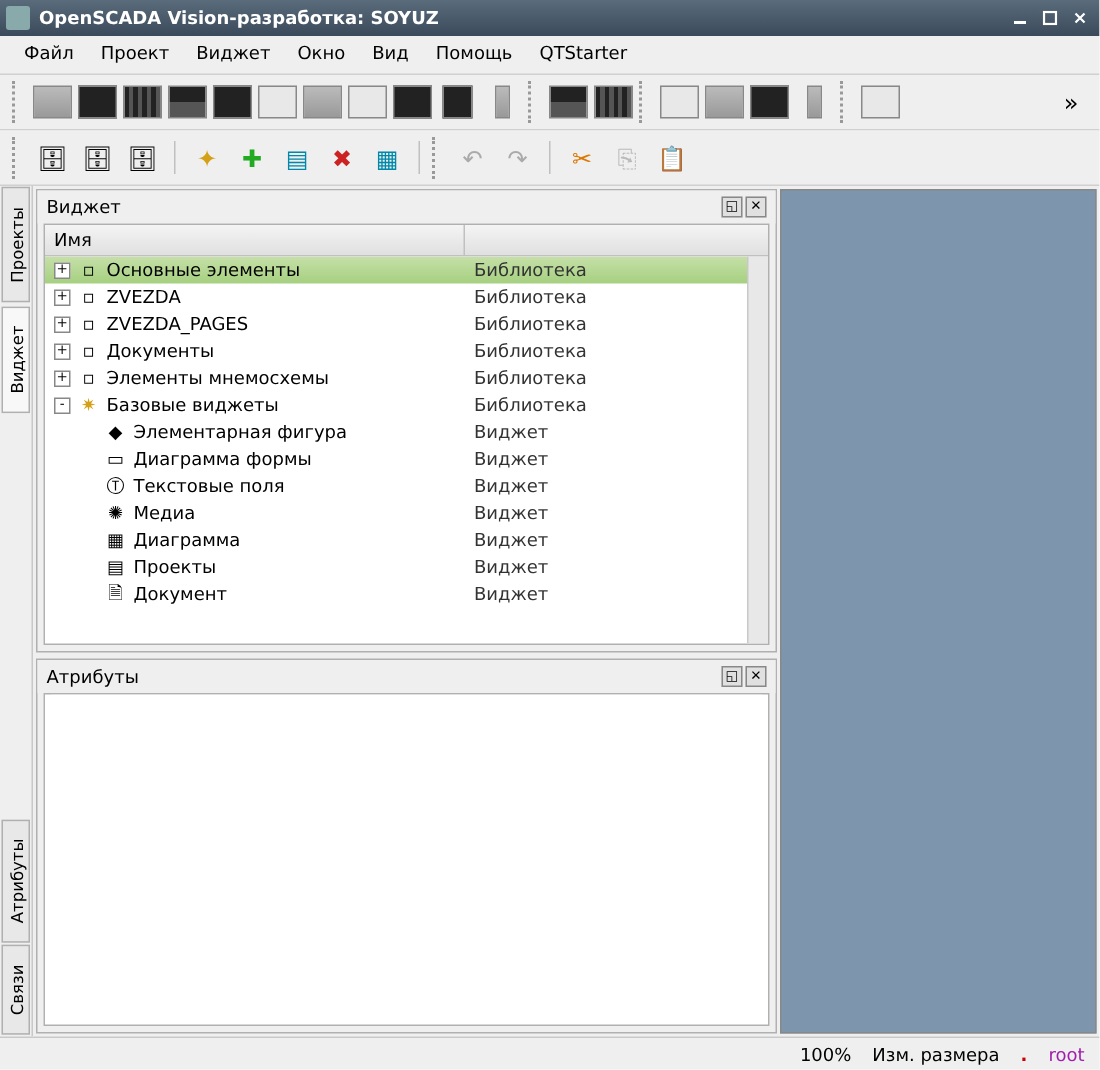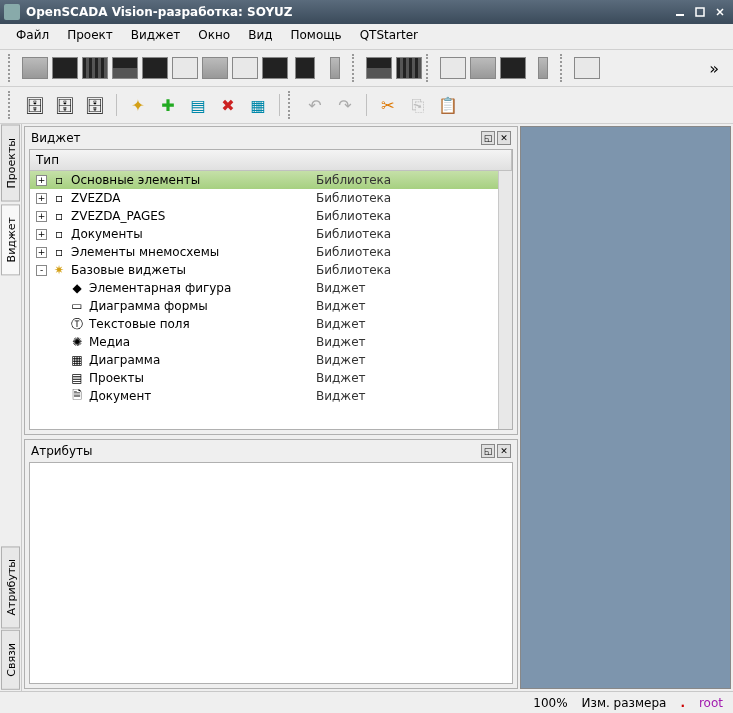--- a/index.html
+++ b/index.html
@@ -227,21 +227,21 @@
   <div class="panels">
 
     <div class="panel" style="flex:1; min-height:270px">
       <div class="panel-header">
         <div class="ptitle">Виджет</div>
         <div class="pbtn">◱</div>
         <div class="pbtn">✕</div>
       </div>
       <div class="tree-container">
         <div class="tree-header">
-          <div class="col col-type">Тип</div>
+          <div class="col col-name">Имя</div>
         </div>
         <div class="tree-wrap">
           <div class="tree-body" id="tree-body">
               <div class="tree-row selected">
                 <div style="display: flex; align-items: center; width: 280px;">
                   <span class="spacer" style="width: 0px;"></span>
                   <span class="expander">+</span>
                   <span class="row-icon">▫</span>
                   <span>Основные элементы</span>
                 </div>

